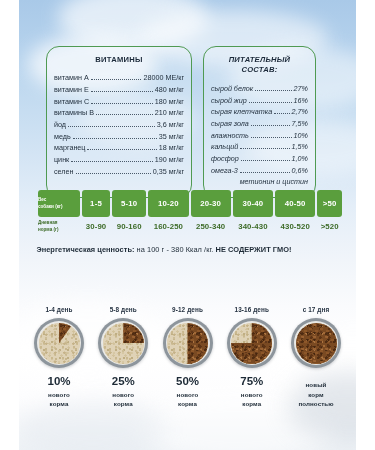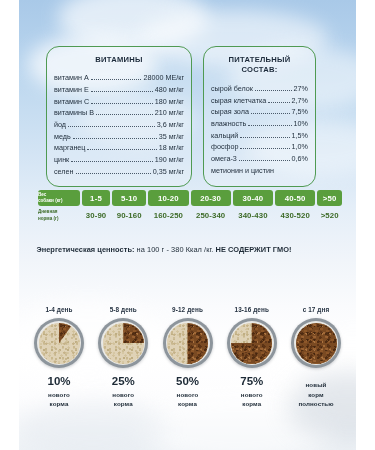--- a/index.html
+++ b/index.html
@@ -83,39 +83,40 @@
     gap: 11px;
   }
   .card {
     border: 1.3px solid #4f9a52;
     border-radius: 13px;
     background: rgba(255,255,255,0.18);
     padding: 8px 7px 9px 7px;
     box-sizing: border-box;
   }
   .card-vitamins { width: 146px; }
-  .card-nutrition { width: 113px; }
+  .card-nutrition { width: 113px; font-style: italic; }
 
   .card-title {
     text-align: center;
     font-size: 7.6px;
     font-weight: bold;
     letter-spacing: .25px;
     color: #1c2a3a;
     line-height: 1.38;
     margin-bottom: 7px;
   }
 
   .row {
     display: flex;
     align-items: baseline;
     font-size: 7.2px;
     color: #23313f;
     line-height: 1.62;
     white-space: nowrap;
+    justify-content: flex-end;
   }
   .row .lbl { flex: 0 0 auto; }
   .row .dots {
     flex: 1 1 auto;
     border-bottom: 1px dotted #4a5a6a;
     margin: 0 2px 1.5px 2px;
     min-width: 4px;
     height: 0;
   }
   .row .val { flex: 0 0 auto; font-weight: normal; }
@@ -135,21 +136,21 @@
   .dtable td {
     padding: 0;
   }
   .hdr-cell {
     background: #5a9e3d;
     color: #ffffff;
     font-size: 7.8px;
     font-weight: bold;
     text-align: center;
     border-radius: 3px;
-    height: 16px;
+    height: 27px;
     vertical-align: middle;
     letter-spacing: .2px;
   }
   .hdr-label {
     background: #5a9e3d;
     color: #ffffff;
     font-size: 4.6px;
     font-weight: bold;
     text-align: left;
     border-radius: 3px;
@@ -383,20 +384,25 @@
     <div class="card card-nutrition">
       <div class="card-title">
         <div>ПИТАТЕЛЬНЫЙ</div>
         <div>СОСТАВ:</div>
       </div>
       <div id="nutrition-rows">
           <div class="row">
             <span class="lbl">сырой белок</span>
             <span class="dots"></span>
             <span class="val">27%</span>
+          </div>
+          <div class="row">
+            <span class="lbl">сырой жир</span>
+            <span class="dots"></span>
+            <span class="val">16%</span>
           </div>
           <div class="row">
             <span class="lbl">сырая клетчатка</span>
             <span class="dots"></span>
             <span class="val">2,7%</span>
           </div>
           <div class="row">
             <span class="lbl">сырая зола</span>
             <span class="dots"></span>
             <span class="val">7,5%</span>

